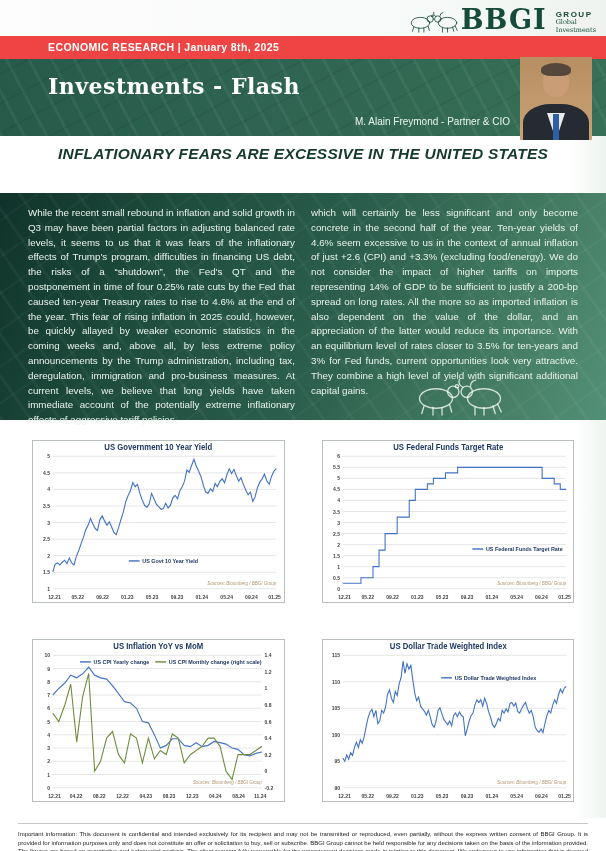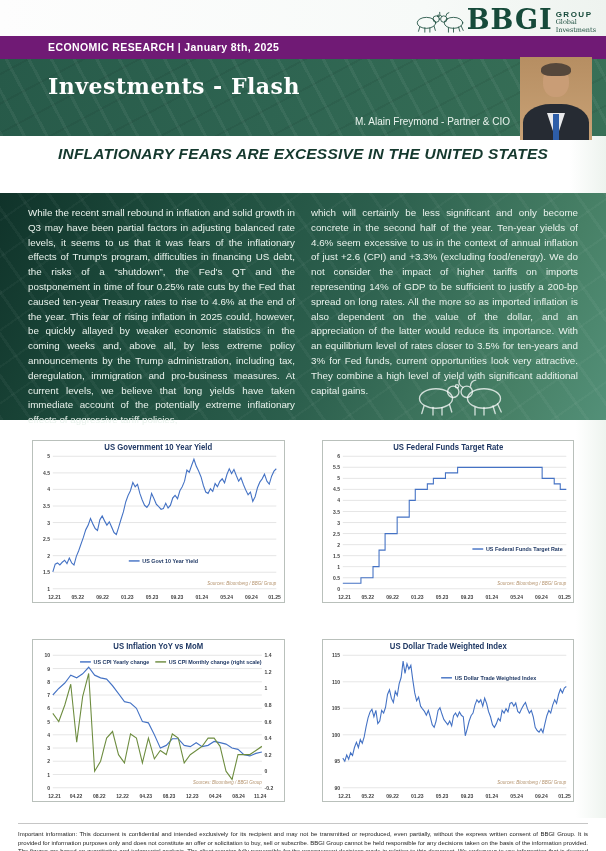--- a/index.html
+++ b/index.html
@@ -5,26 +5,26 @@
   html,body{margin:0;padding:0;background:#dfe6e2;}
   .page{position:relative;width:606px;height:851px;margin:0 auto;background:#fff;
         font-family:"Liberation Sans",sans-serif;overflow:hidden;}
 
   
   .top{position:relative;height:36px;background:linear-gradient(90deg,#fdfdfd 0,#f7faf8 70%,#eef3ef 100%);}
   .logo{position:absolute;right:10px;top:7px;display:flex;align-items:flex-start;}
   .logo svg{width:54px;height:24px;color:#1b4d3e;margin-top:3px;}
   .logo-name{font-family:"DejaVu Serif","Liberation Serif",serif;font-weight:bold;
              font-size:27px;line-height:26px;color:#164a3a;letter-spacing:1px;}
-  .logo-sub{display:flex;flex-direction:column;margin-left:3px;margin-top:3px;color:#164a3a;}
+  .logo-sub{display:flex;flex-direction:column;margin-left:9px;margin-top:3px;color:#164a3a;}
   .logo-group{font-size:8px;font-weight:bold;letter-spacing:1.5px;}
   .logo-line{font-family:"DejaVu Serif","Liberation Serif",serif;font-size:6.5px;line-height:7.5px;}
 
   
-  .research-bar{height:23px;background:#701a75;color:#fff;font-size:10.5px;font-weight:bold;
+  .research-bar{height:23px;background:#ef4444;color:#fff;font-size:10.5px;font-weight:bold;
                 letter-spacing:.4px;line-height:23px;padding-left:48px;}
 
   
   .banner{position:relative;height:77px;background:linear-gradient(100deg,#275a49 0%,#2e6451 45%,#387057 100%);}
   .banner::before{content:"";position:absolute;inset:0;
       background:repeating-linear-gradient(62deg,rgba(255,255,255,.05) 0 3px,transparent 3px 20px),
                  repeating-linear-gradient(-28deg,rgba(0,0,0,.06) 0 2px,transparent 2px 26px);}
   .banner h2{position:relative;margin:0;padding:14px 0 0 48px;color:#fff;
              font-family:"DejaVu Serif","Liberation Serif",serif;font-size:22px;letter-spacing:.5px;}
   .author{position:absolute;right:96px;bottom:9px;color:#eaf4ee;font-size:10px;}

